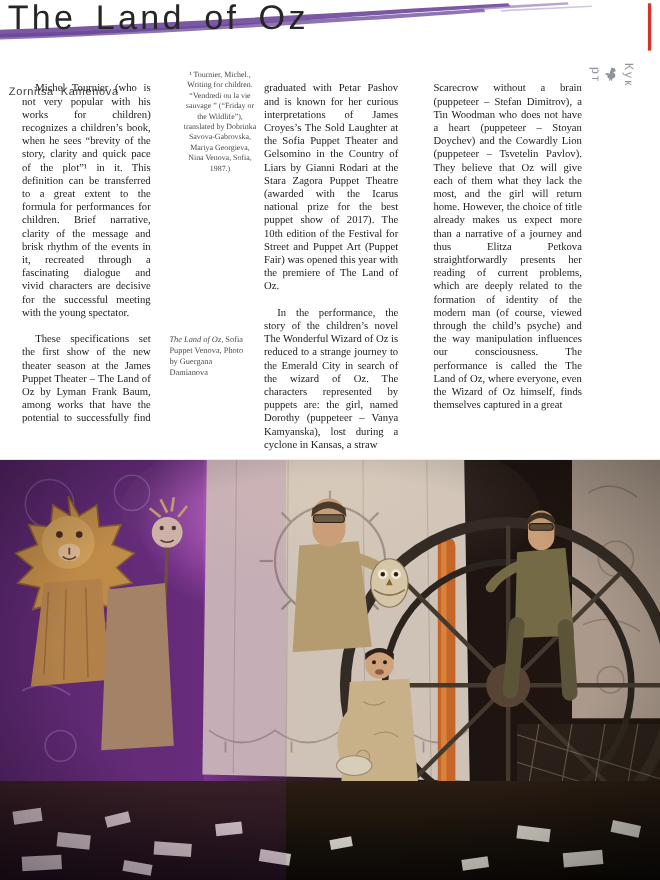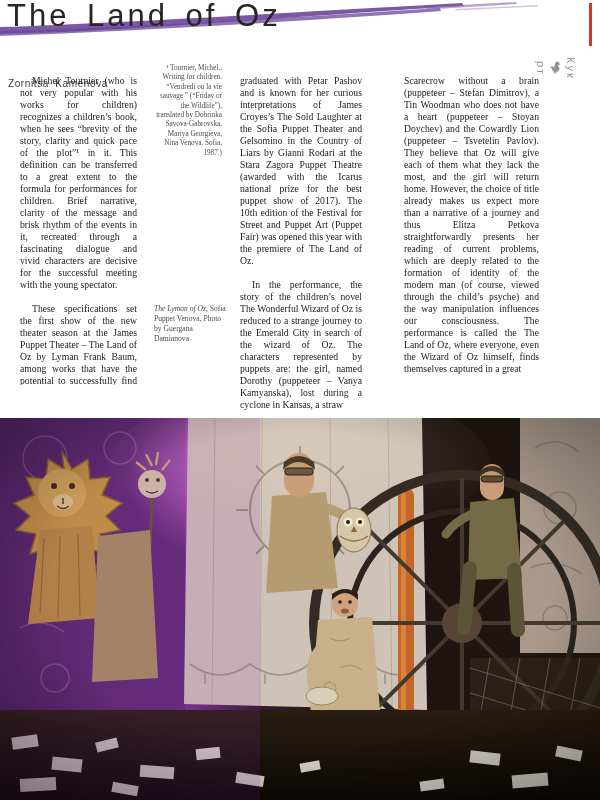--- a/index.html
+++ b/index.html
@@ -30,24 +30,24 @@
   }
   .side-logo svg{margin:2px 0;}
   .col{
     position:absolute;top:63px;text-align:justify;
     font-size:9.7px;line-height:12px;color:#1c1a1a;overflow:hidden;
   }
   .col p{margin:12px;}
   .col p.indent{text-indent:12px;}
   #col1{left:8px;width:141px;height:322px;}
   #col2{left:228px;width:146px;height:350px;}
-  #col3{left:392px;width:159px;height:350px;}
+  #col3{left:382px;width:159px;height:350px;}
   .footnote{
-    position:absolute;left:154px;top:64px;width:68px;
-    font-size:7.2px;line-height:9.4px;color:#4a4a4a;text-align:right;
+    position:absolute;left:166px;top:64px;width:68px;
+    font-size:7.2px;line-height:9.4px;color:#4a4a4a;text-align:center;
   }
   .caption{
     position:absolute;left:154px;top:304px;width:72px;
     font-size:7.6px;line-height:10px;color:#4a4a4a;
   }
   .caption .cap-title{font-style:italic;}
   figure.photo{
     position:absolute;left:0;top:418px;width:600px;height:382px;margin:0;
   }
   figure.photo svg{display:block;}
@@ -74,21 +74,21 @@
 </div>
 
 <div class="col" id="col1">
   <p class="indent">Michel Tournier (who is not very popular with his works for children) recognizes a children’s book, when he sees “brevity of the story, clarity and quick pace of the plot”¹ in it. This definition can be transferred to a great extent to the formula for performances for children. Brief narrative, clarity of the message and brisk rhythm of the events in it, recreated through a fascinating dialogue and vivid characters are decisive for the successful meeting with the young spectator.</p>
   <p class="indent">These specifications set the first  show of the new theater season at the James Puppet Theater – The Land of Oz by Lyman Frank Baum, among works that have the potential to successfully find the  way to the children’s audience. It’s directed by Elitza Petkova, who recently</p>
 </div>
 
 <div class="footnote">¹ Tournier, Michel., Writing for children. “Vendredi ou la vie sauvage ” (“Friday or the Wildlife”), translated by Dobrinka Savova-Gabrovska, Mariya Georgieva, Nina Venova, Sofia, 1987.)</div>
 
 <div class="caption">
-  <span class="cap-title">The Lyman of Oz,</span><span> Sofia Puppet Venova, Photo by Guergana Damianova</span>
+  <span class="cap-title">The Land of Oz,</span><span> Sofia Puppet Venova, Photo by Guergana Damianova</span>
 </div>
 
 <div class="col" id="col2">
   <p>graduated with Petar Pashov and is known for her curious interpretations of James Croyes’s The Sold Laughter at the Sofia Puppet Theater and Gelsomino in the Country of Liars by Gianni Rodari at the Stara Zagora Puppet Theatre (awarded with the Icarus national prize for the best puppet show of 2017). The 10th edition of the Festival for Street and Puppet Art (Puppet Fair) was opened this year with the premiere of The Land of Oz.</p>
   <p class="indent">In the performance, the story of the children’s novel The Wonderful Wizard of Oz  is reduced to a strange journey to the Emerald City in search of the wizard of Oz. The characters represented by puppets are: the girl, named Dorothy (puppeteer – Vanya Kamyanska), lost during a cyclone in Kansas, a straw</p>
 </div>
 
 <div class="col" id="col3">
   <p>Scarecrow without a brain (puppeteer – Stefan Dimitrov), a Tin Woodman who does not have a heart (puppeteer – Stoyan Doychev) and the Cowardly Lion (puppeteer – Tsvetelin Pavlov). They believe that Oz will give each of them what they lack the most, and the girl will return home. However, the choice of title already makes us expect more than a narrative of a journey and thus Elitza Petkova straightforwardly presents her reading of current problems, which are deeply related to the formation of identity of the modern man (of course, viewed through the child’s psyche) and the way manipulation influences our consciousness. The performance is called the The Land of Oz, where everyone, even the Wizard of Oz himself, finds themselves captured in a great</p>
 </div>

